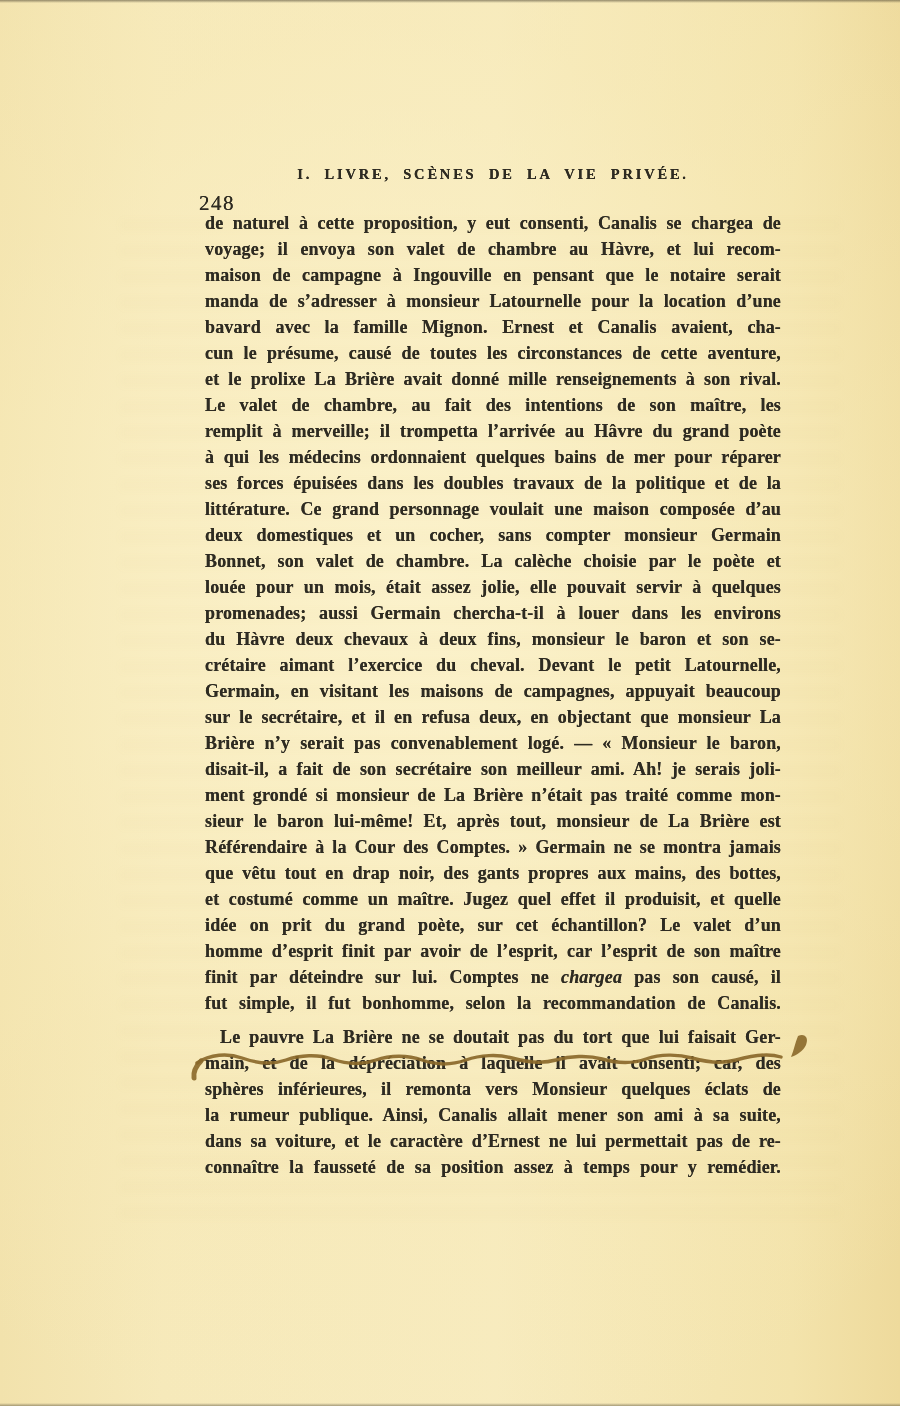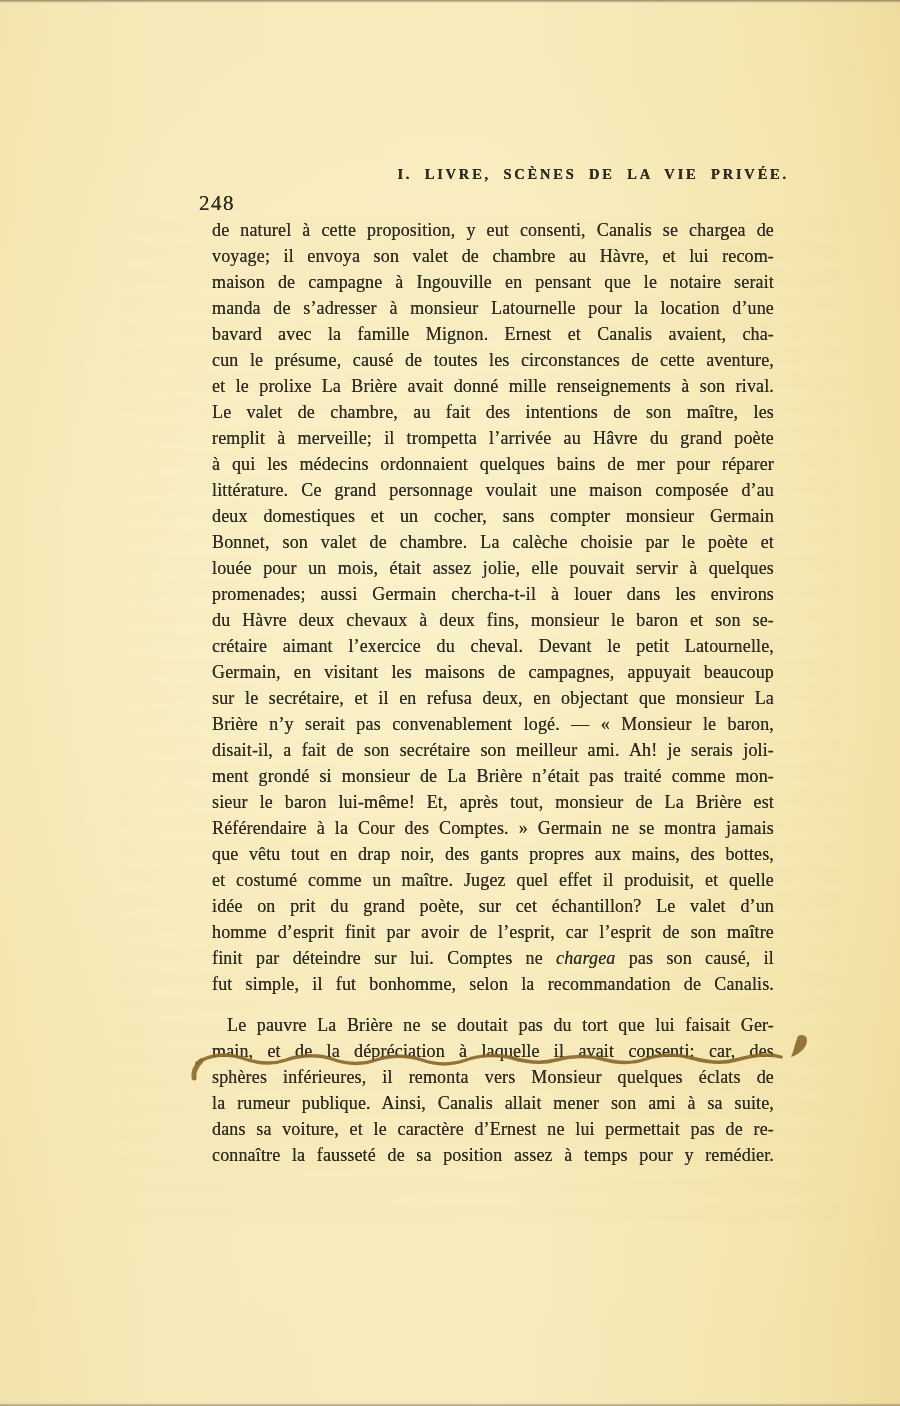--- a/index.html
+++ b/index.html
@@ -25,34 +25,34 @@
   .header{
     position:absolute;left:197px;top:162px;width:592px;height:26px;
   }
   .page-number{
     position:absolute;left:2px;top:0;
     font-size:21px;letter-spacing:1.5px;font-weight:400;
     text-shadow:0 0 .5px #2e2b22;
     margin-top:29px;
   }
   .running-title{
-    text-align:right;
+    text-align:center;
     padding-top:4px;
     font-size:14.5px;font-weight:700;
     letter-spacing:2.8px;word-spacing:6px;
     text-shadow:0 0 .4px #2e2b22;
     white-space:nowrap;
   }
   .body-text{
     position:absolute;left:197px;top:202px;width:592px;
     font-size:18px;line-height:26px;
     letter-spacing:.15px;
     text-shadow:0 0 .5px rgba(46,43,34,.85);
   }
-  .para{margin:15px;}
+  .para{margin:8px;font-weight:bold;}
   .para .line{
     height:26px;overflow:hidden;
     text-align:justify;
     -moz-text-align-last:justify;
     text-align-last:justify;
   }
   .para.indent .line:first-child{text-indent:15px;}
   .line i{font-style:italic;}
   .annotation-svg{position:absolute;left:180px;top:1028px;pointer-events:none;}
 </style>
@@ -74,20 +74,21 @@
         <div class="line">de naturel à cette proposition, y eut consenti, Canalis se chargea de</div>
         <div class="line">voyage; il envoya son valet de chambre au Hàvre, et lui recom-</div>
         <div class="line">maison de campagne à Ingouville en pensant que le notaire serait</div>
         <div class="line">manda de s’adresser à monsieur Latournelle pour la location d’une</div>
         <div class="line">bavard avec la famille Mignon. Ernest et Canalis avaient, cha-</div>
         <div class="line">cun le présume, causé de toutes les circonstances de cette aventure,</div>
         <div class="line">et le prolixe La Brière avait donné mille renseignements à son rival.</div>
         <div class="line">Le valet de chambre, au fait des intentions de son maître, les</div>
         <div class="line">remplit à merveille; il trompetta l’arrivée au Hâvre du grand poète</div>
         <div class="line">à qui les médecins ordonnaient quelques bains de mer pour réparer</div>
+        <div class="line">ses forces épuisées dans les doubles travaux de la politique et de la</div>
         <div class="line">littérature. Ce grand personnage voulait une maison composée d’au</div>
         <div class="line">deux domestiques et un cocher, sans compter monsieur Germain</div>
         <div class="line">Bonnet, son valet de chambre. La calèche choisie par le poète et</div>
         <div class="line">louée pour un mois, était assez jolie, elle pouvait servir à quelques</div>
         <div class="line">promenades; aussi Germain chercha-t-il à louer dans les environs</div>
         <div class="line">du Hàvre deux chevaux à deux fins, monsieur le baron et son se-</div>
         <div class="line">crétaire aimant l’exercice du cheval. Devant le petit Latournelle,</div>
         <div class="line">Germain, en visitant les maisons de campagnes, appuyait beaucoup</div>
         <div class="line">sur le secrétaire, et il en refusa deux, en objectant que monsieur La</div>
         <div class="line">Brière n’y serait pas convenablement logé. — « Monsieur le baron,</div>

